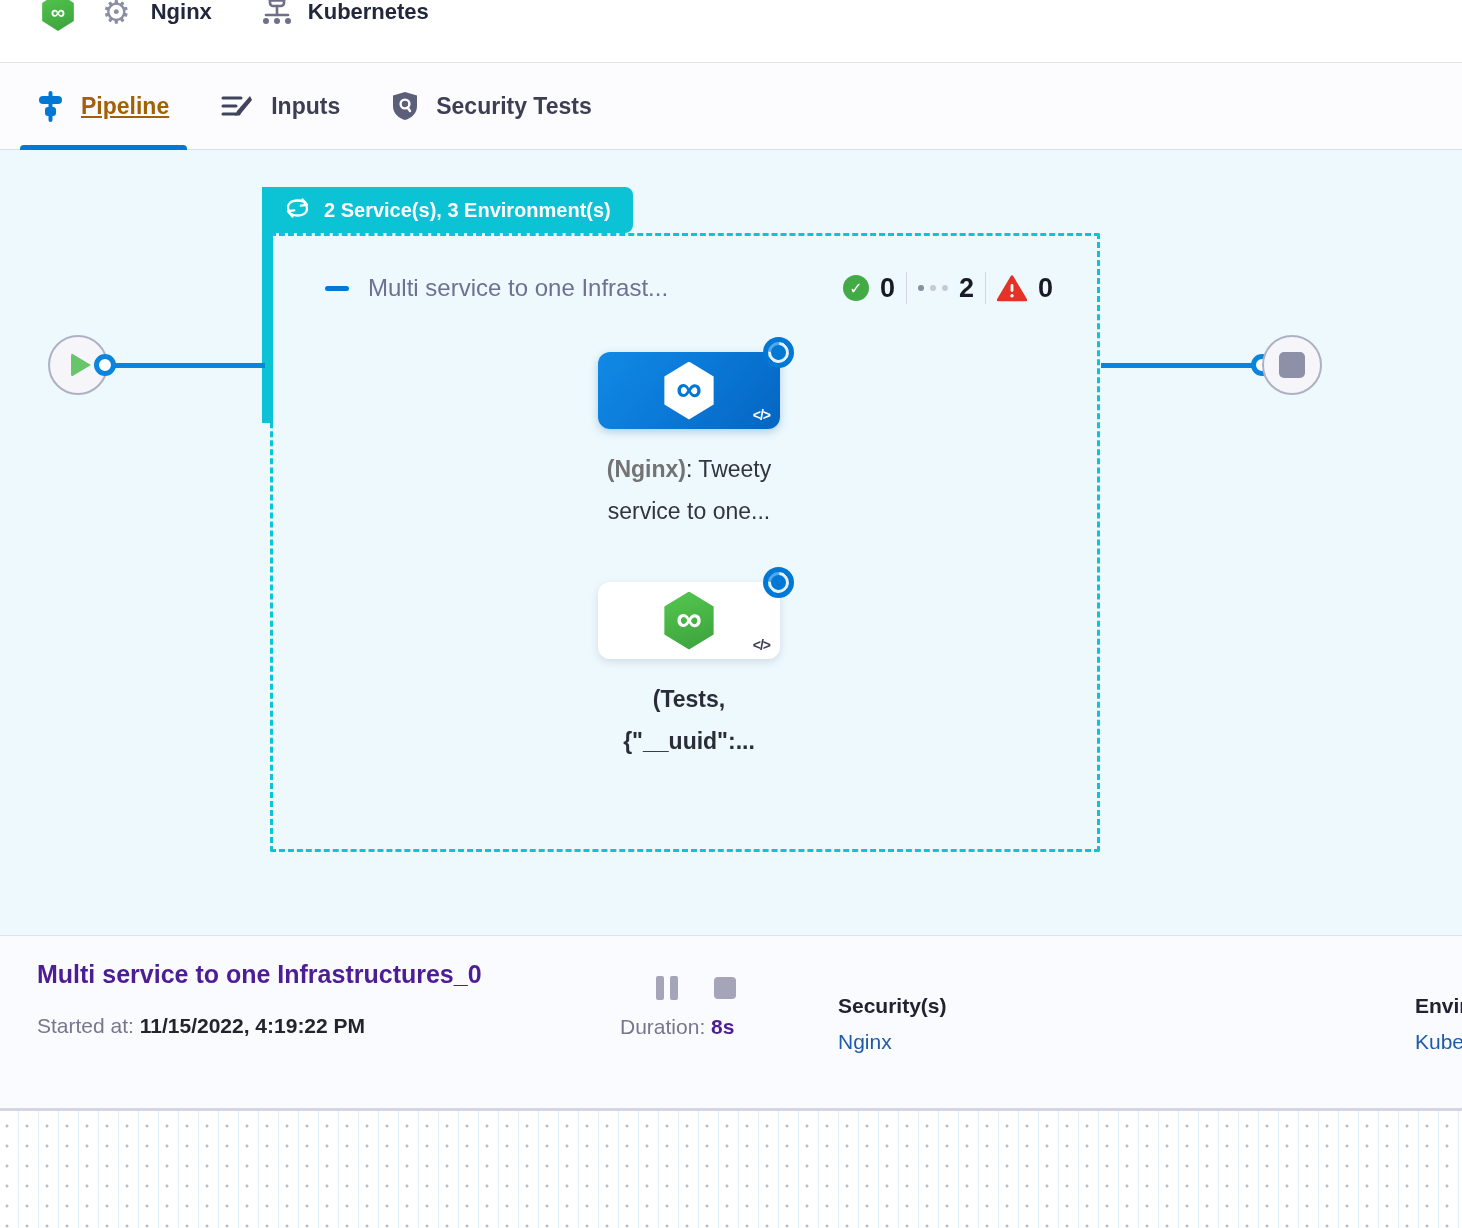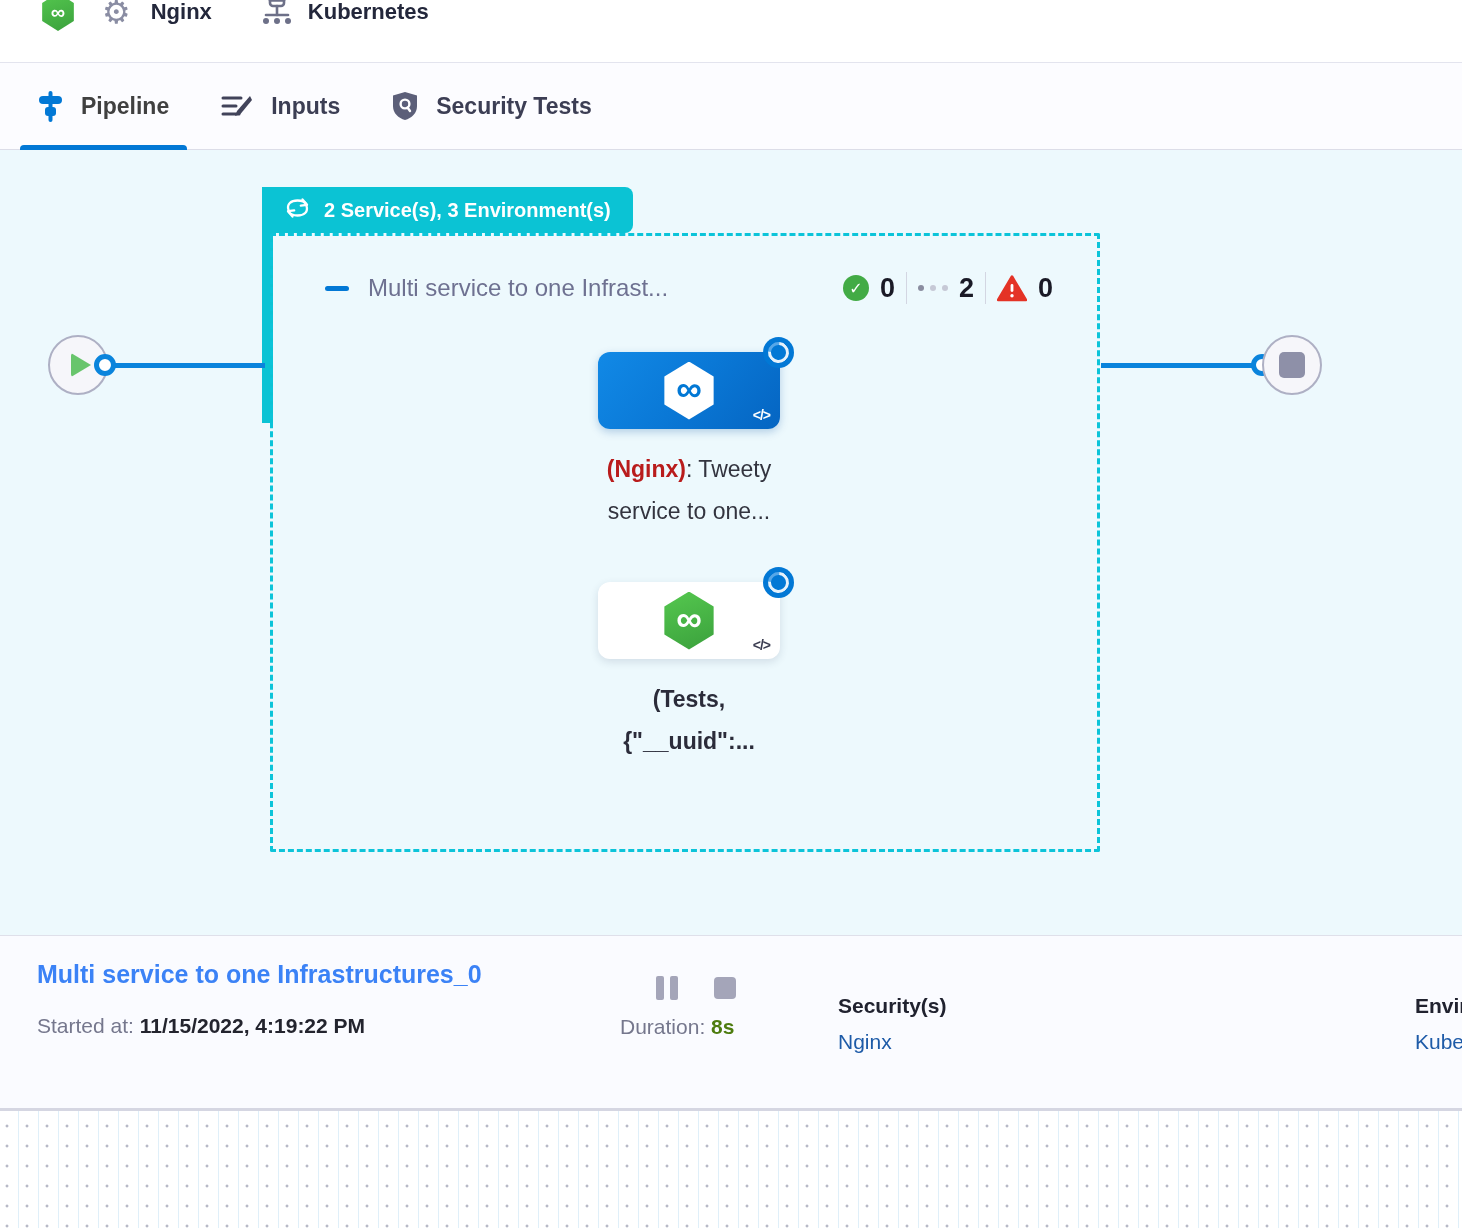--- a/index.html
+++ b/index.html
@@ -12,21 +12,21 @@
   .topbar-inner{ position:absolute; left:0; top:-12px; height:48px; display:flex; align-items:center; }
   .hexagon{ display:flex; align-items:center; justify-content:center; }
   .hex-clip{ clip-path:polygon(50% 0,94% 26%,94% 74%,50% 100%,6% 74%,6% 26%); }
   .logo-hex{ width:36px; height:38px; background:linear-gradient(160deg,#55c84f,#3aa03c); color:#fff; font-weight:bold; font-size:20px; }
   .gear-glyph{ font-size:32px; color:#8a8da3; line-height:1; }
   .crumb-label{ font-size:22px; font-weight:600; color:#23273b; }
 
   
   .tabbar{ position:absolute; left:0; top:63px; width:1462px; height:87px; background:#fcfcff; border-bottom:1px solid #dcdde8; display:flex; align-items:stretch; padding-left:20px; gap:16px; }
   .tab{ position:relative; display:flex; align-items:center; gap:18px; padding:0 18px; font-size:23px; font-weight:600; color:#3c3e54; cursor:pointer; }
-  .tab.active{ color:#404040; }
+  .tab.active{ color:#a16207;text-decoration:underline; }
   .tab.active::after{ content:""; position:absolute; left:0; right:0; bottom:-1px; height:5px; background:#0278d5; border-radius:4px 4px 0 0; }
   .tab svg{ display:block; }
 
   
   .canvas{ position:absolute; left:0; top:150px; width:1462px; height:785px; background:#edf9fd; overflow:hidden; }
 
   .teal-col{ position:absolute; left:262px; top:37px; width:11px; height:236px; background:#0bc3d4; }
   .stage-box{ position:absolute; left:270px; top:83px; width:830px; height:619px; border:3px dashed #0cc4d9; border-radius:2px; }
   .stage-badge{ position:absolute; left:262px; top:37px; height:46px; padding:0 22px; background:#0bc3d4; border-radius:8px; display:flex; align-items:center; gap:13px; color:#fff; font-size:20px; font-weight:600; white-space:nowrap; }
 
@@ -50,46 +50,46 @@
   .node-hex span{ font-size:36px; font-weight:bold; line-height:1; transform:translateY(-2px); }
   .code-glyph{ position:absolute; right:10px; bottom:6px; font-size:14px; font-weight:bold; letter-spacing:-1px; }
   .node-blue .code-glyph{ color:#fff; }
   .node-white .code-glyph{ color:#3a3c50; }
   .spinner{ position:absolute; right:-14px; top:-15px; width:31px; height:31px; border-radius:50%; background:#0278d5; }
   .spinner::after{ content:""; position:absolute; inset:5px; border-radius:50%; border:3px solid rgba(255,255,255,.9); border-top-color:rgba(190,225,255,.45); transform:rotate(-40deg); }
 
   .node-caption{ position:absolute; width:280px; text-align:center; font-size:23px; line-height:42px; color:#33343f; }
   .cap-1{ left:549px; top:298px; }
   .cap-2{ left:549px; top:528px; }
-  .node-caption b{ color:#b91c1c; font-weight:700; }
+  .node-caption b{ color:#737373; font-weight:700; }
   .cap-2 div{ font-weight:700; color:#2b2c3a; }
 
   
   .round-node{ position:absolute; width:60px; height:60px; border-radius:50%; background:#f6f6fa; border:2px solid #aeb0c4; display:flex; align-items:center; justify-content:center; cursor:pointer; }
   .start-node{ left:48px; top:185px; }
   .end-node{ left:1262px; top:185px; }
   .play-tri{ width:0; height:0; border-left:20px solid #68c56c; border-top:12px solid transparent; border-bottom:12px solid transparent; margin-left:6px; border-radius:3px; }
   .stop-sq{ width:26px; height:26px; border-radius:5px; background:#8e90a8; }
   .link-line{ position:absolute; height:5px; background:#0a84dc; top:213px; }
   .link-left{ left:105px; width:160px; }
   .link-right{ left:1101px; width:158px; }
   .link-ring{ position:absolute; width:22px; height:22px; border-radius:50%; background:#fff; border:5px solid #0a84dc; top:204px; }
   .ring-left{ left:94px; }
   .ring-right{ left:1251px; }
 
   
   .foot-panel{ position:absolute; left:0; top:935px; width:1462px; height:173px; background:#fafbff; border-top:1px solid #dfe0ea; }
-  .foot-title{ position:absolute; left:37px; top:24px; font-size:25px; font-weight:700; color:#3b82f6; }
+  .foot-title{ position:absolute; left:37px; top:24px; font-size:25px; font-weight:700; color:#4c1d95; }
   .foot-line{ position:absolute; left:37px; top:78px; font-size:21px; color:#75778d; }
   .foot-line b{ color:#23242e; font-weight:600; }
   .ctl-pause{ position:absolute; left:656px; top:40px; width:24px; height:24px; display:flex; gap:6px; cursor:pointer; }
   .ctl-pause i{ width:8px; height:24px; background:#a4a5b9; border-radius:2px; }
   .ctl-stop{ position:absolute; left:714px; top:41px; width:22px; height:22px; background:#a4a5b9; border-radius:4px; cursor:pointer; }
   .foot-duration{ position:absolute; left:620px; top:79px; font-size:21px; color:#75778d; }
-  .foot-duration b{ color:#4d7c0f; font-weight:600; }
+  .foot-duration b{ color:#4c1d95; font-weight:600; }
   .foot-col-label{ position:absolute; font-size:21px; font-weight:600; color:#20222f; }
   .foot-col-value{ position:absolute; font-size:21px; color:#1e5ba8; cursor:pointer; }
   .col-services .foot-col-label{ left:838px; top:58px; }
   .col-services .foot-col-value{ left:838px; top:94px; }
   .col-envs .foot-col-label{ left:1415px; top:58px; white-space:nowrap; }
   .col-envs .foot-col-value{ left:1415px; top:94px; white-space:nowrap; }
 
   
   .gridfloor{ position:absolute; left:0; top:1108px; width:1462px; height:120px; background-color:#fff; border-top:3px solid #d5d6e2;
     background-image:

